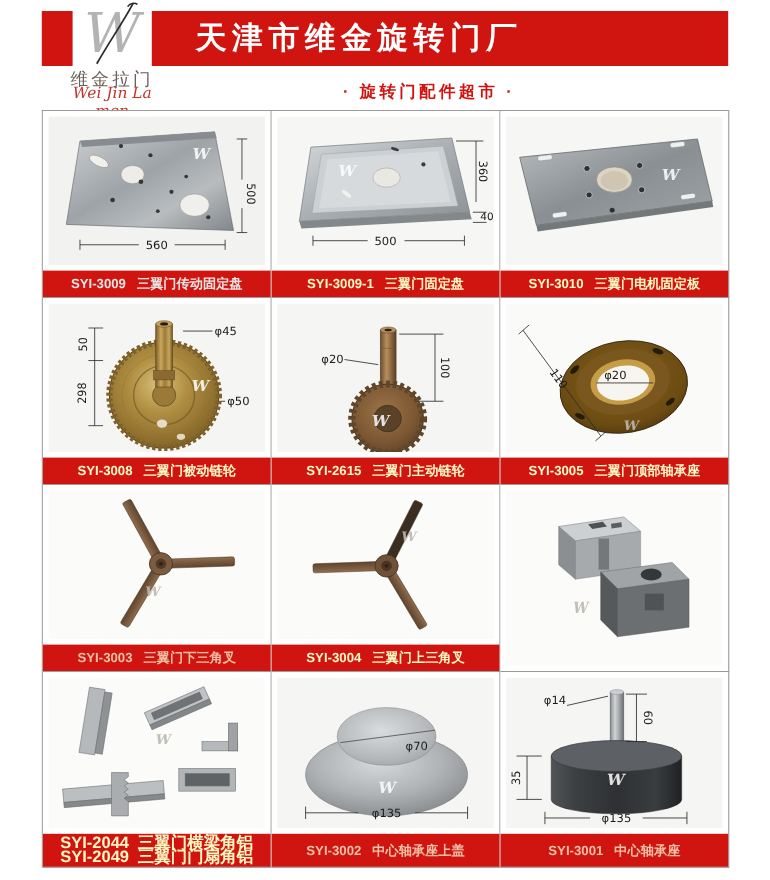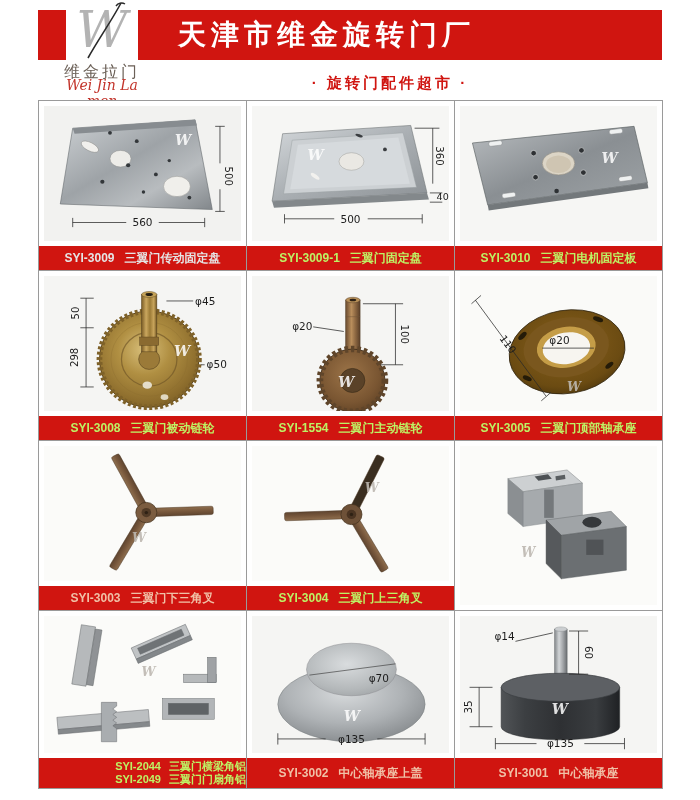--- a/index.html
+++ b/index.html
@@ -12,24 +12,24 @@
   .logo-cn{position:absolute;left:50px;top:62px;width:104px;text-align:center;font-size:16px;color:#6b6057;letter-spacing:3px;font-family:"DejaVu Serif","Liberation Serif",serif;}
   .logo-en{position:absolute;left:50px;top:77px;width:104px;text-align:center;font-size:14px;font-style:italic;color:#c2332a;font-family:"DejaVu Serif","Liberation Serif",serif;}
   .subtitle{position:absolute;left:0;top:74px;width:700px;text-align:center;font-size:15px;font-weight:bold;color:#d01510;letter-spacing:3px;padding-left:40px;}
   
   .grid{position:absolute;left:38px;top:100px;width:624px;display:grid;grid-template-columns:repeat(3,1fr);grid-template-rows:170px 170px 170px 178px;border-top:1px solid #9a9a9a;border-left:1px solid #9a9a9a;}
   .cell{border-right:1px solid #9a9a9a;border-bottom:1px solid #9a9a9a;display:flex;flex-direction:column;background:#ffffff;}
   .photo{flex:1;padding:5px;min-height:0;}
   .photo svg{width:100%;height:100%;display:block;}
   .caption{height:24px;flex:0 0 24px;display:flex;align-items:center;justify-content:center;gap:10px;background:#d01510;font-size:12px;font-weight:bold;white-space:nowrap;}
   .caption.tall{height:30px;flex:0 0 30px;}
-  .caption.twoline{flex-direction:column;gap:0;font-size:11px;line-height:13px;justify-content:center;align-items:flex-end;}
+  .caption.twoline{flex-direction:column;gap:0;font-size:15px;line-height:13px;justify-content:center;}
   .caption.twoline .line{display:flex;gap:8px;}
   .tone-yellow{color:#e5e5e5;}
-  .tone-dark{color:#bef264;}
+  .tone-dark{color:#fef9c3;}
   .tone-light{color:#f0c0a6;}
   .dim{font:11px "DejaVu Sans",sans-serif;fill:#1c1c1c;}
   .dim-sm{font:10px "DejaVu Sans",sans-serif;fill:#1c1c1c;}
   .dimline{stroke:#2a2a2a;stroke-width:0.8;fill:none;}
   .wm{font:italic bold 15px "DejaVu Serif",serif;fill:#ffffff;opacity:0.85;}
   .wm-gray{font:italic bold 13px "DejaVu Serif",serif;fill:#bdb8b1;opacity:0.9;}
 </style>
 </head>
 <body>
 
@@ -247,21 +247,21 @@
           <ellipse cx="105.5" cy="26" rx="3.5" ry="1.3" fill="#2c2014"></ellipse>
           <circle cx="105" cy="113" r="34" fill="url(#g5g)" stroke="#43301c" stroke-width="1"></circle>
           <circle cx="105" cy="113" r="34" fill="none" stroke="#5f452a" stroke-width="7" stroke-dasharray="3.6,3"></circle>
           <circle cx="105" cy="113" r="13" fill="#5a4228" stroke="#3c2c18" stroke-width="0.7"></circle>
           <text class="wm" x="90" y="120">W</text>
           <text class="dim" x="42" y="58" text-anchor="start">φ20</text>
           <line class="dimline" x1="64" y1="55" x2="96" y2="60"></line>
         </svg>
       </div>
       <div class="caption tone-dark">
-        <span>SYI-1554</span>
+        <span>SYI-2615</span>
         <span>三翼门主动链轮</span>
       </div>
     </div>
 
     <div class="cell">
       <div class="photo">
         <svg viewBox="0 0 206 146" preserveAspectRatio="none">
           <defs>
             <radialGradient id="g6a" cx="0.5" cy="0.42" r="0.7">
               <stop offset="0" stop-color="#8a621c"></stop>

